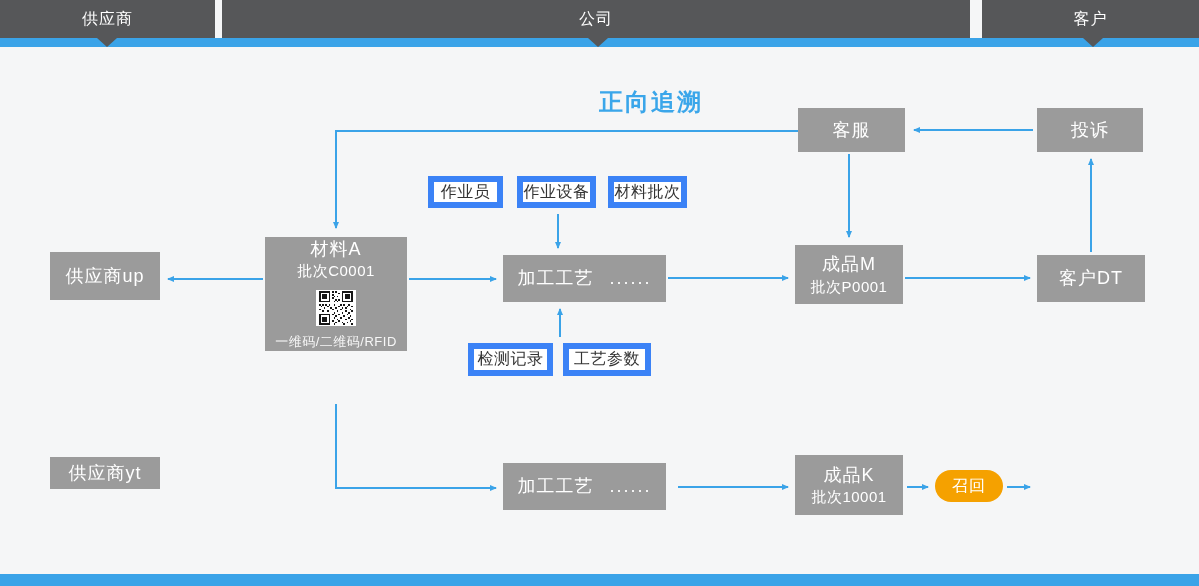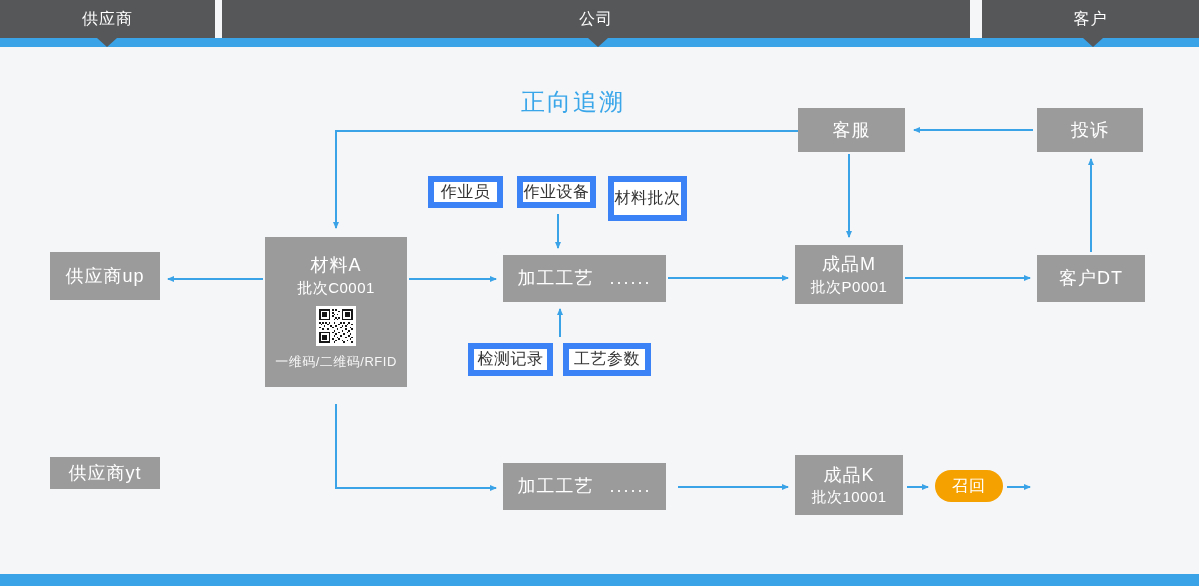--- a/index.html
+++ b/index.html
@@ -16,22 +16,22 @@
     font-size:16px;letter-spacing:1px;
   }
   .accent-bar{position:absolute;left:0;width:1199px;background:#3aa3e8;}
   .tri-down{
     position:absolute;top:38px;width:0;height:0;
     border-left:10px solid transparent;border-right:10px solid transparent;
     border-top:9px solid #565759;z-index:3;
   }
   
   .trace-title{
-    position:absolute;width:260px;text-align:center;
-    color:#3aa6ea;font-size:24px;font-weight:400;letter-spacing:2px;
+    position:absolute;width:260px;text-align:right;
+    color:#3aa6ea;font-size:24px;font-weight:700;letter-spacing:2px;
   }
   
   .node{
     position:absolute;background:#9b9b9b;color:#fff;
     display:flex;flex-direction:column;align-items:center;justify-content:center;
     text-align:center;line-height:1.35;
   }
   .node .t{font-size:18px;letter-spacing:1px;}
   .node .sub{font-size:15px;letter-spacing:.5px;text-align:center;}
   .node .dots{font-size:18px;letter-spacing:2px;margin-left:16px;}
@@ -80,21 +80,21 @@
     <div class="t">客服</div>
   </div>
   <div class="node" style="left:1037px;top:108px;width:106px;height:44px">
     <div class="t">投诉</div>
   </div>
 
   <div class="node" style="left:50px;top:252px;width:110px;height:48px">
     <div class="t">供应商up</div>
   </div>
 
-  <div class="node" style="left:265px;top:237px;width:142px;height:150px">
+  <div class="node" style="left:265px;top:237px;width:142px;height:114px">
     <div class="t">材料A</div>
     <div class="sub">批次C0001</div>
     <div class="qr-wrap">
       <svg width="34" height="34" viewBox="0 0 21 21" shape-rendering="crispEdges">
         <rect x="0" y="0" width="21" height="21" fill="#ffffff"></rect>
         <g fill="#151515">
           <rect x="0" y="0" width="7" height="7"></rect>
             <rect x="14" y="0" width="7" height="7"></rect>
             <rect x="0" y="14" width="7" height="7"></rect>
         </g>
@@ -207,21 +207,21 @@
     <div class="sub">批次10001</div>
   </div>
 
   <div class="pill" style="left:935px;top:470px;width:68px;height:32px">
     <span>召回</span>
   </div>
 
 
   <div class="tag" style="left:428px;top:176px;width:75px;height:32px">作业员</div>
   <div class="tag" style="left:517px;top:176px;width:79px;height:32px">作业设备</div>
-  <div class="tag" style="left:608px;top:176px;width:79px;height:45px">材料批次</div>
+  <div class="tag" style="left:608px;top:176px;width:79px;height:32px">材料批次</div>
   <div class="tag" style="left:468px;top:343px;width:85px;height:33px">检测记录</div>
   <div class="tag" style="left:563px;top:343px;width:88px;height:33px">工艺参数</div>
 
   <svg id="arrows" width="1199" height="586" viewBox="0 0 1199 586">
     <defs>
       <marker id="ah" markerWidth="8" markerHeight="8" refX="6" refY="3" orient="auto" markerUnits="userSpaceOnUse">
         <path d="M0,0 L7,3 L0,6 Z" fill="#3aa3e8"></path>
       </marker>
     </defs>
     <g stroke="#3aa3e8" stroke-width="2" fill="none">

